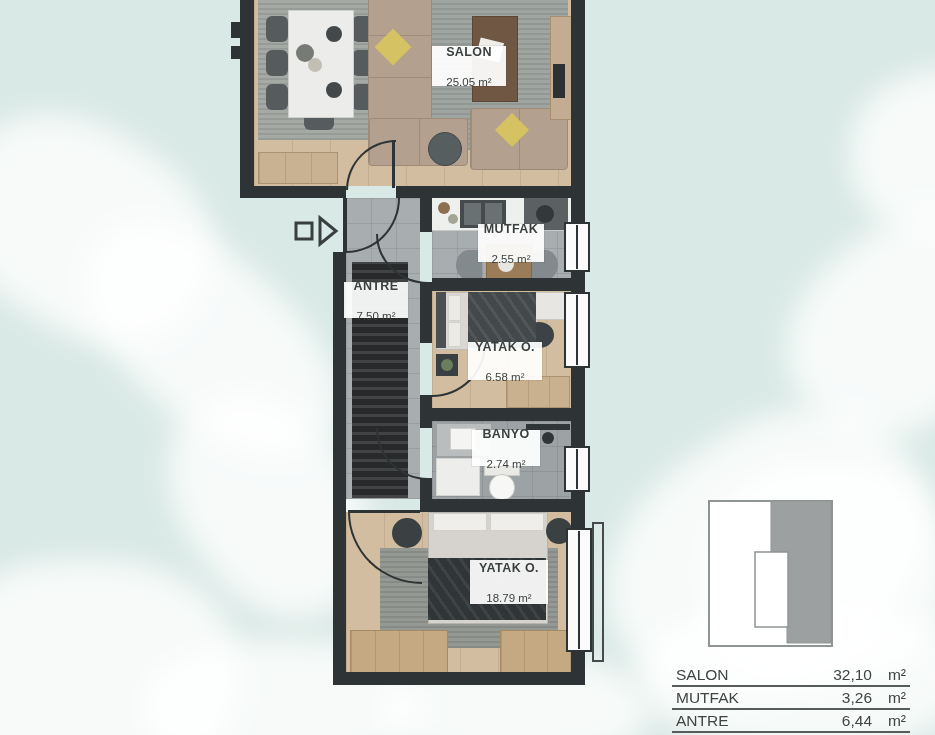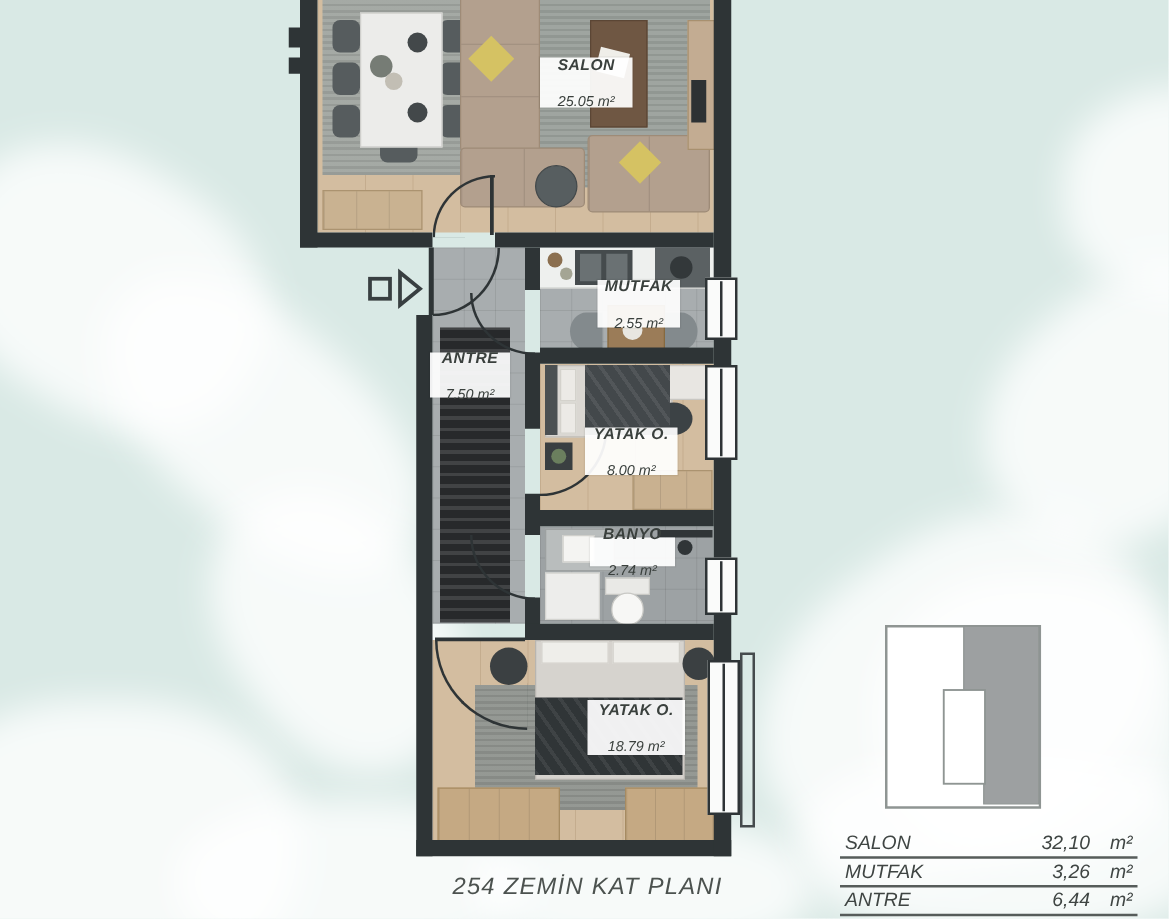--- a/index.html
+++ b/index.html
@@ -1,16 +1,16 @@
 <!DOCTYPE html>
 <html><head>
 <meta charset="utf-8">
 <style>
   html,body{margin:0;padding:0;background:#ffffff;font-family:"Liberation Sans",sans-serif;}
-  #canvas{position:relative;width:935px;height:735px;overflow:hidden;background:#d9e9e5;font-style:italic;}
+  #canvas{position:relative;width:935px;height:735px;overflow:hidden;background:#d9e9e5;}
   .abs{position:absolute;}
   .wc{position:absolute;background:rgba(255,255,255,.78);border-radius:45%;filter:blur(14px);z-index:1;}
   .floor-wood{background-color:#d3bda0;background-image:linear-gradient(90deg,rgba(120,85,50,.16) 1px,transparent 1px);background-size:38px 100%;z-index:2;}
   .floor-tile{background-color:#a8adaf;background-image:linear-gradient(rgba(0,0,0,.08) 1px,transparent 1px),linear-gradient(90deg,rgba(0,0,0,.08) 1px,transparent 1px);background-size:25px 25px;z-index:2;}
   .rug{z-index:4;}
   .rugtex{background-image:repeating-linear-gradient(0deg,rgba(0,0,0,.06) 0 2px,rgba(255,255,255,.05) 2px 5px);}
   .furn{z-index:8;}
   .wall{position:absolute;background:#2e3436;z-index:20;}
   .door{position:absolute;border:0 solid #2e3436;z-index:24;}
   .leaf{position:absolute;background:#2e3436;z-index:24;}
@@ -181,33 +181,32 @@
   <div class="rlabel" style="left:478px;top:224px;width:66px;height:38px;">
     <span class="rname">MUTFAK</span>
     <span class="rarea">2.55 m²</span>
   </div>
   <div class="rlabel" style="left:344px;top:282px;width:64px;height:36px;">
     <span class="rname">ANTRE</span>
     <span class="rarea">7.50 m²</span>
   </div>
   <div class="rlabel" style="left:468px;top:342px;width:74px;height:38px;">
     <span class="rname">YATAK O.</span>
-    <span class="rarea">8.00 m²</span>
-  </div>
-  <div class="rlabel" style="left:472px;top:430px;width:68px;height:23px;">
+    <span class="rarea">6.58 m²</span>
+  </div>
+  <div class="rlabel" style="left:472px;top:430px;width:68px;height:36px;">
     <span class="rname">BANYO</span>
     <span class="rarea">2.74 m²</span>
   </div>
   <div class="rlabel" style="left:470px;top:560px;width:78px;height:44px;">
     <span class="rname">YATAK O.</span>
     <span class="rarea">18.79 m²</span>
   </div>
 
 
-  <div id="caption">254 ZEMİN KAT PLANI</div>
 
   <svg class="abs" style="left:708px;top:500px;z-index:45;" width="125" height="148" viewBox="0 0 125 148">
     <rect x="1" y="1" width="123" height="145" fill="#ffffff" stroke="#8f9593" stroke-width="2"></rect>
     <path d="M63,1 H123 V143 H79 V52 H63 Z" fill="#9da0a1" stroke="#8f9593" stroke-width="1"></path>
     <rect x="47" y="52" width="33" height="75" fill="#ffffff" stroke="#8f9593" stroke-width="1.5"></rect>
   </svg>
 
   <div id="legend">
     <div class="lrow">
       <span class="lname">SALON</span>

